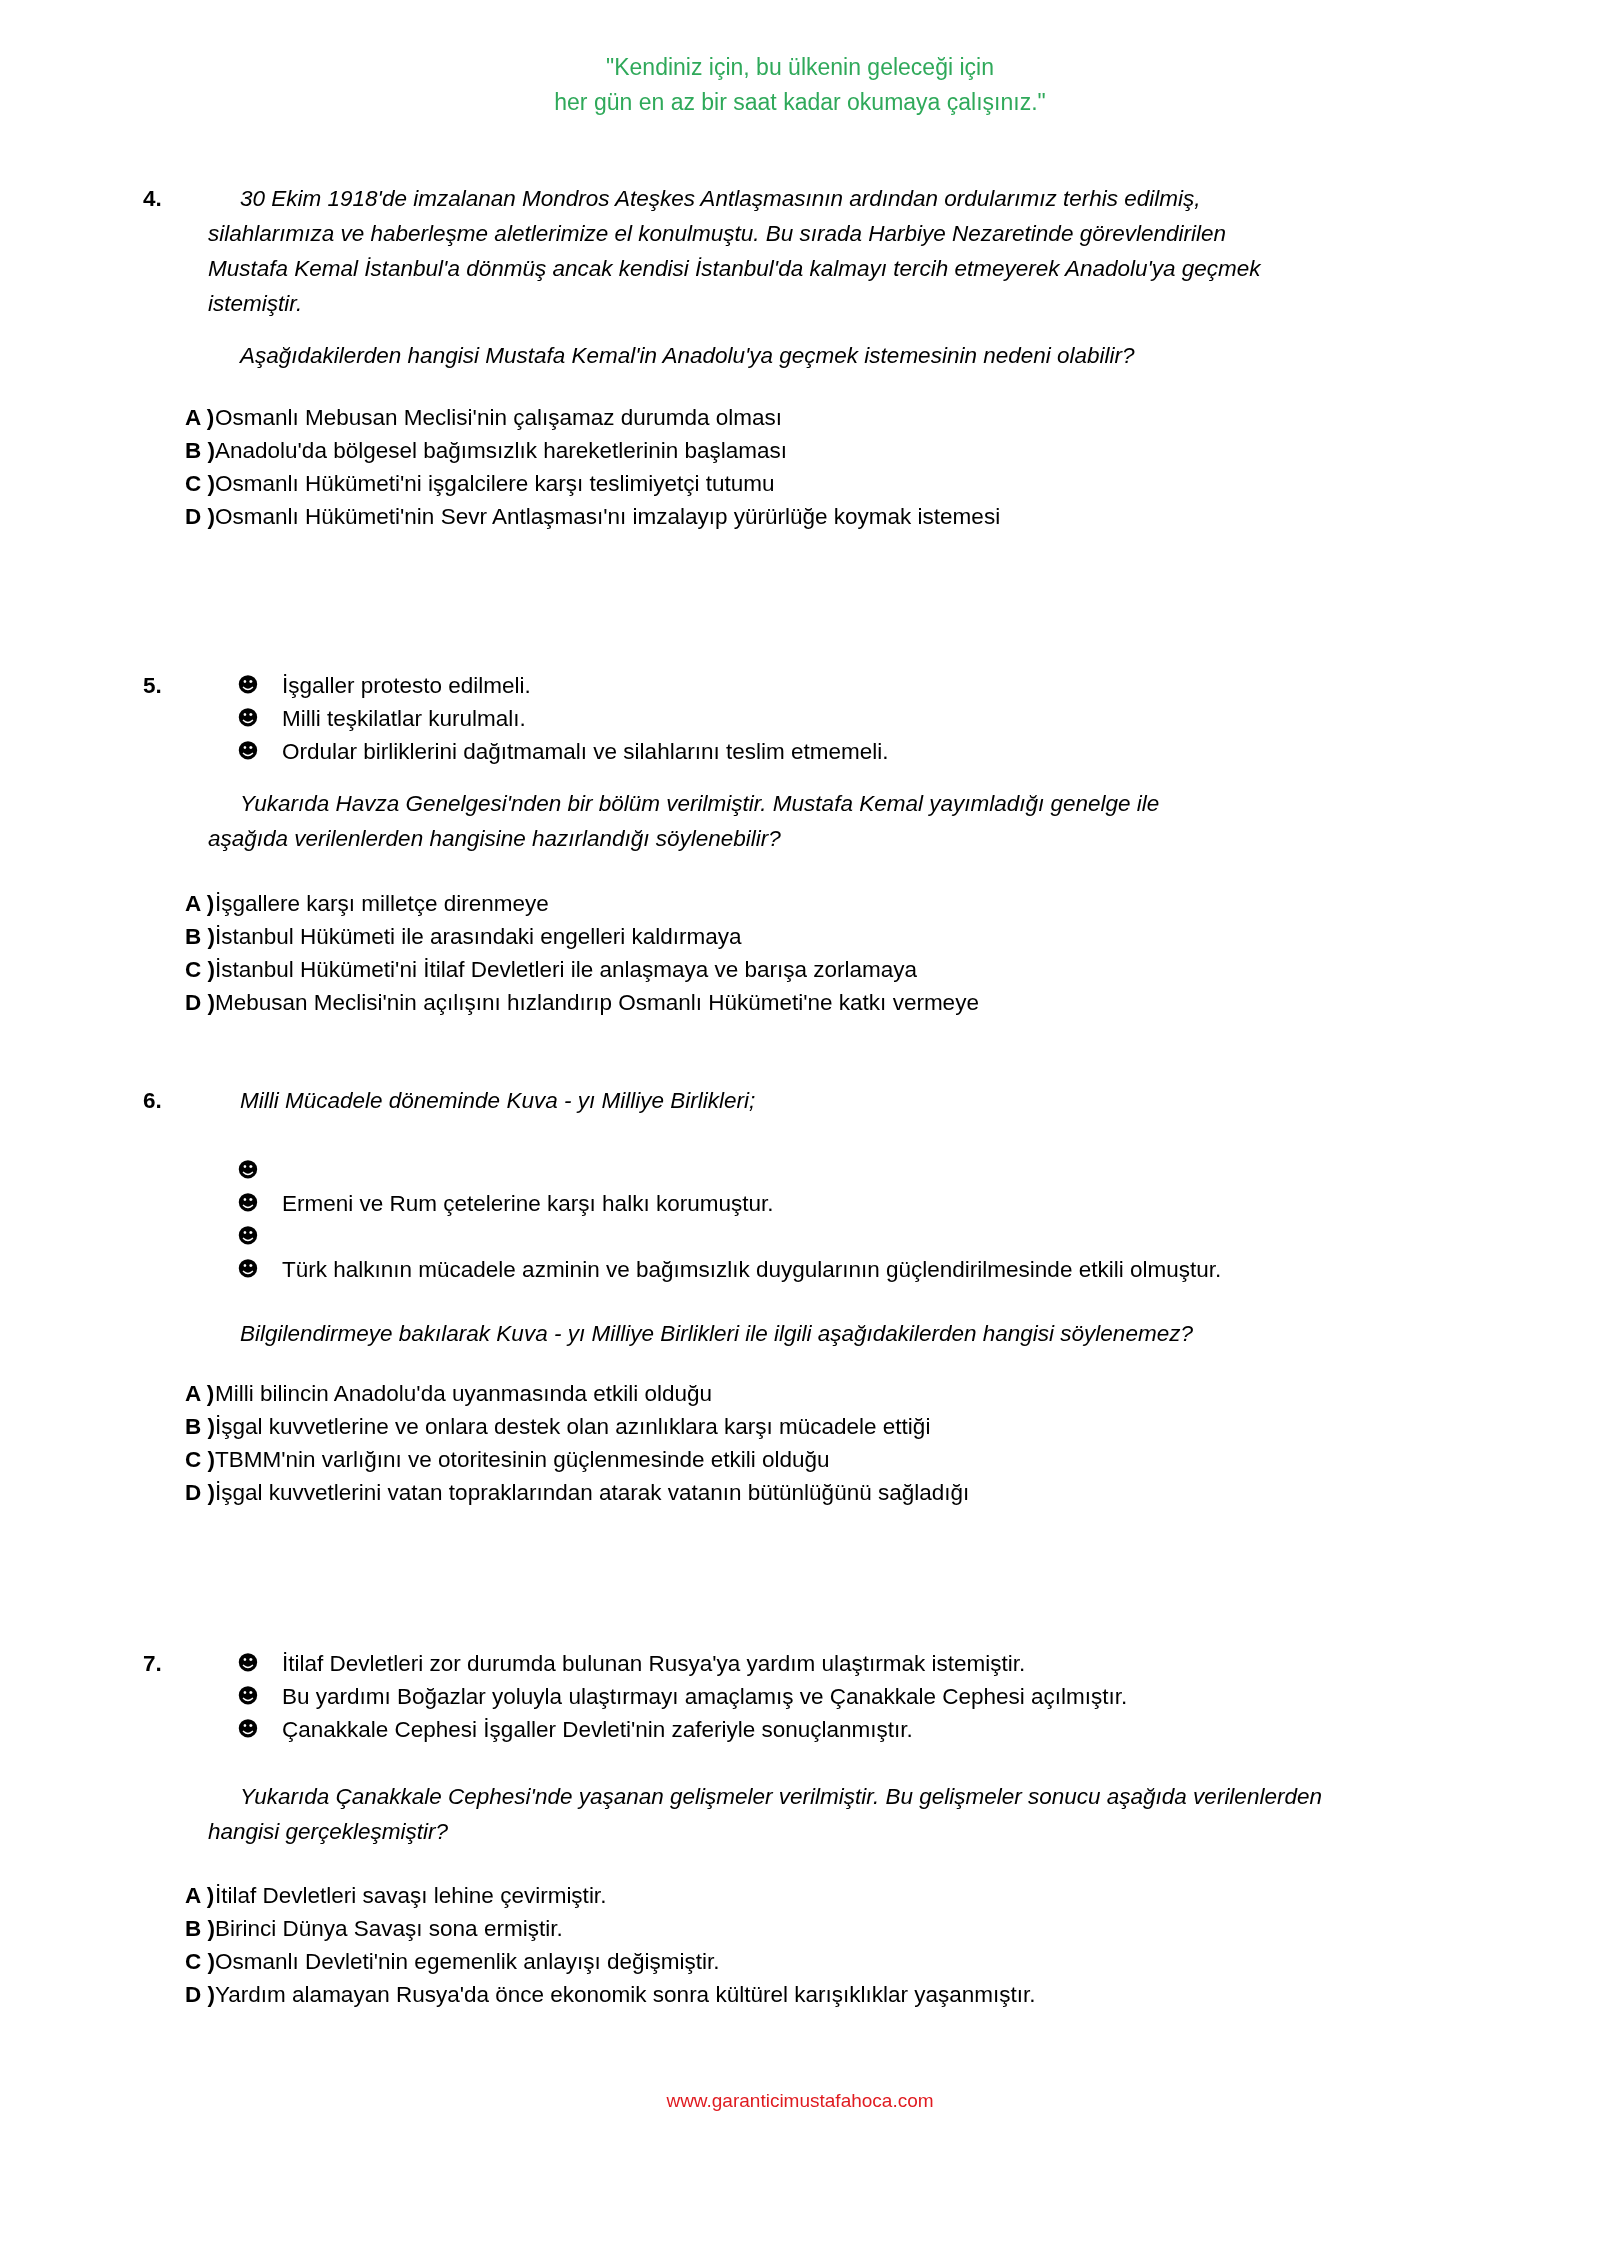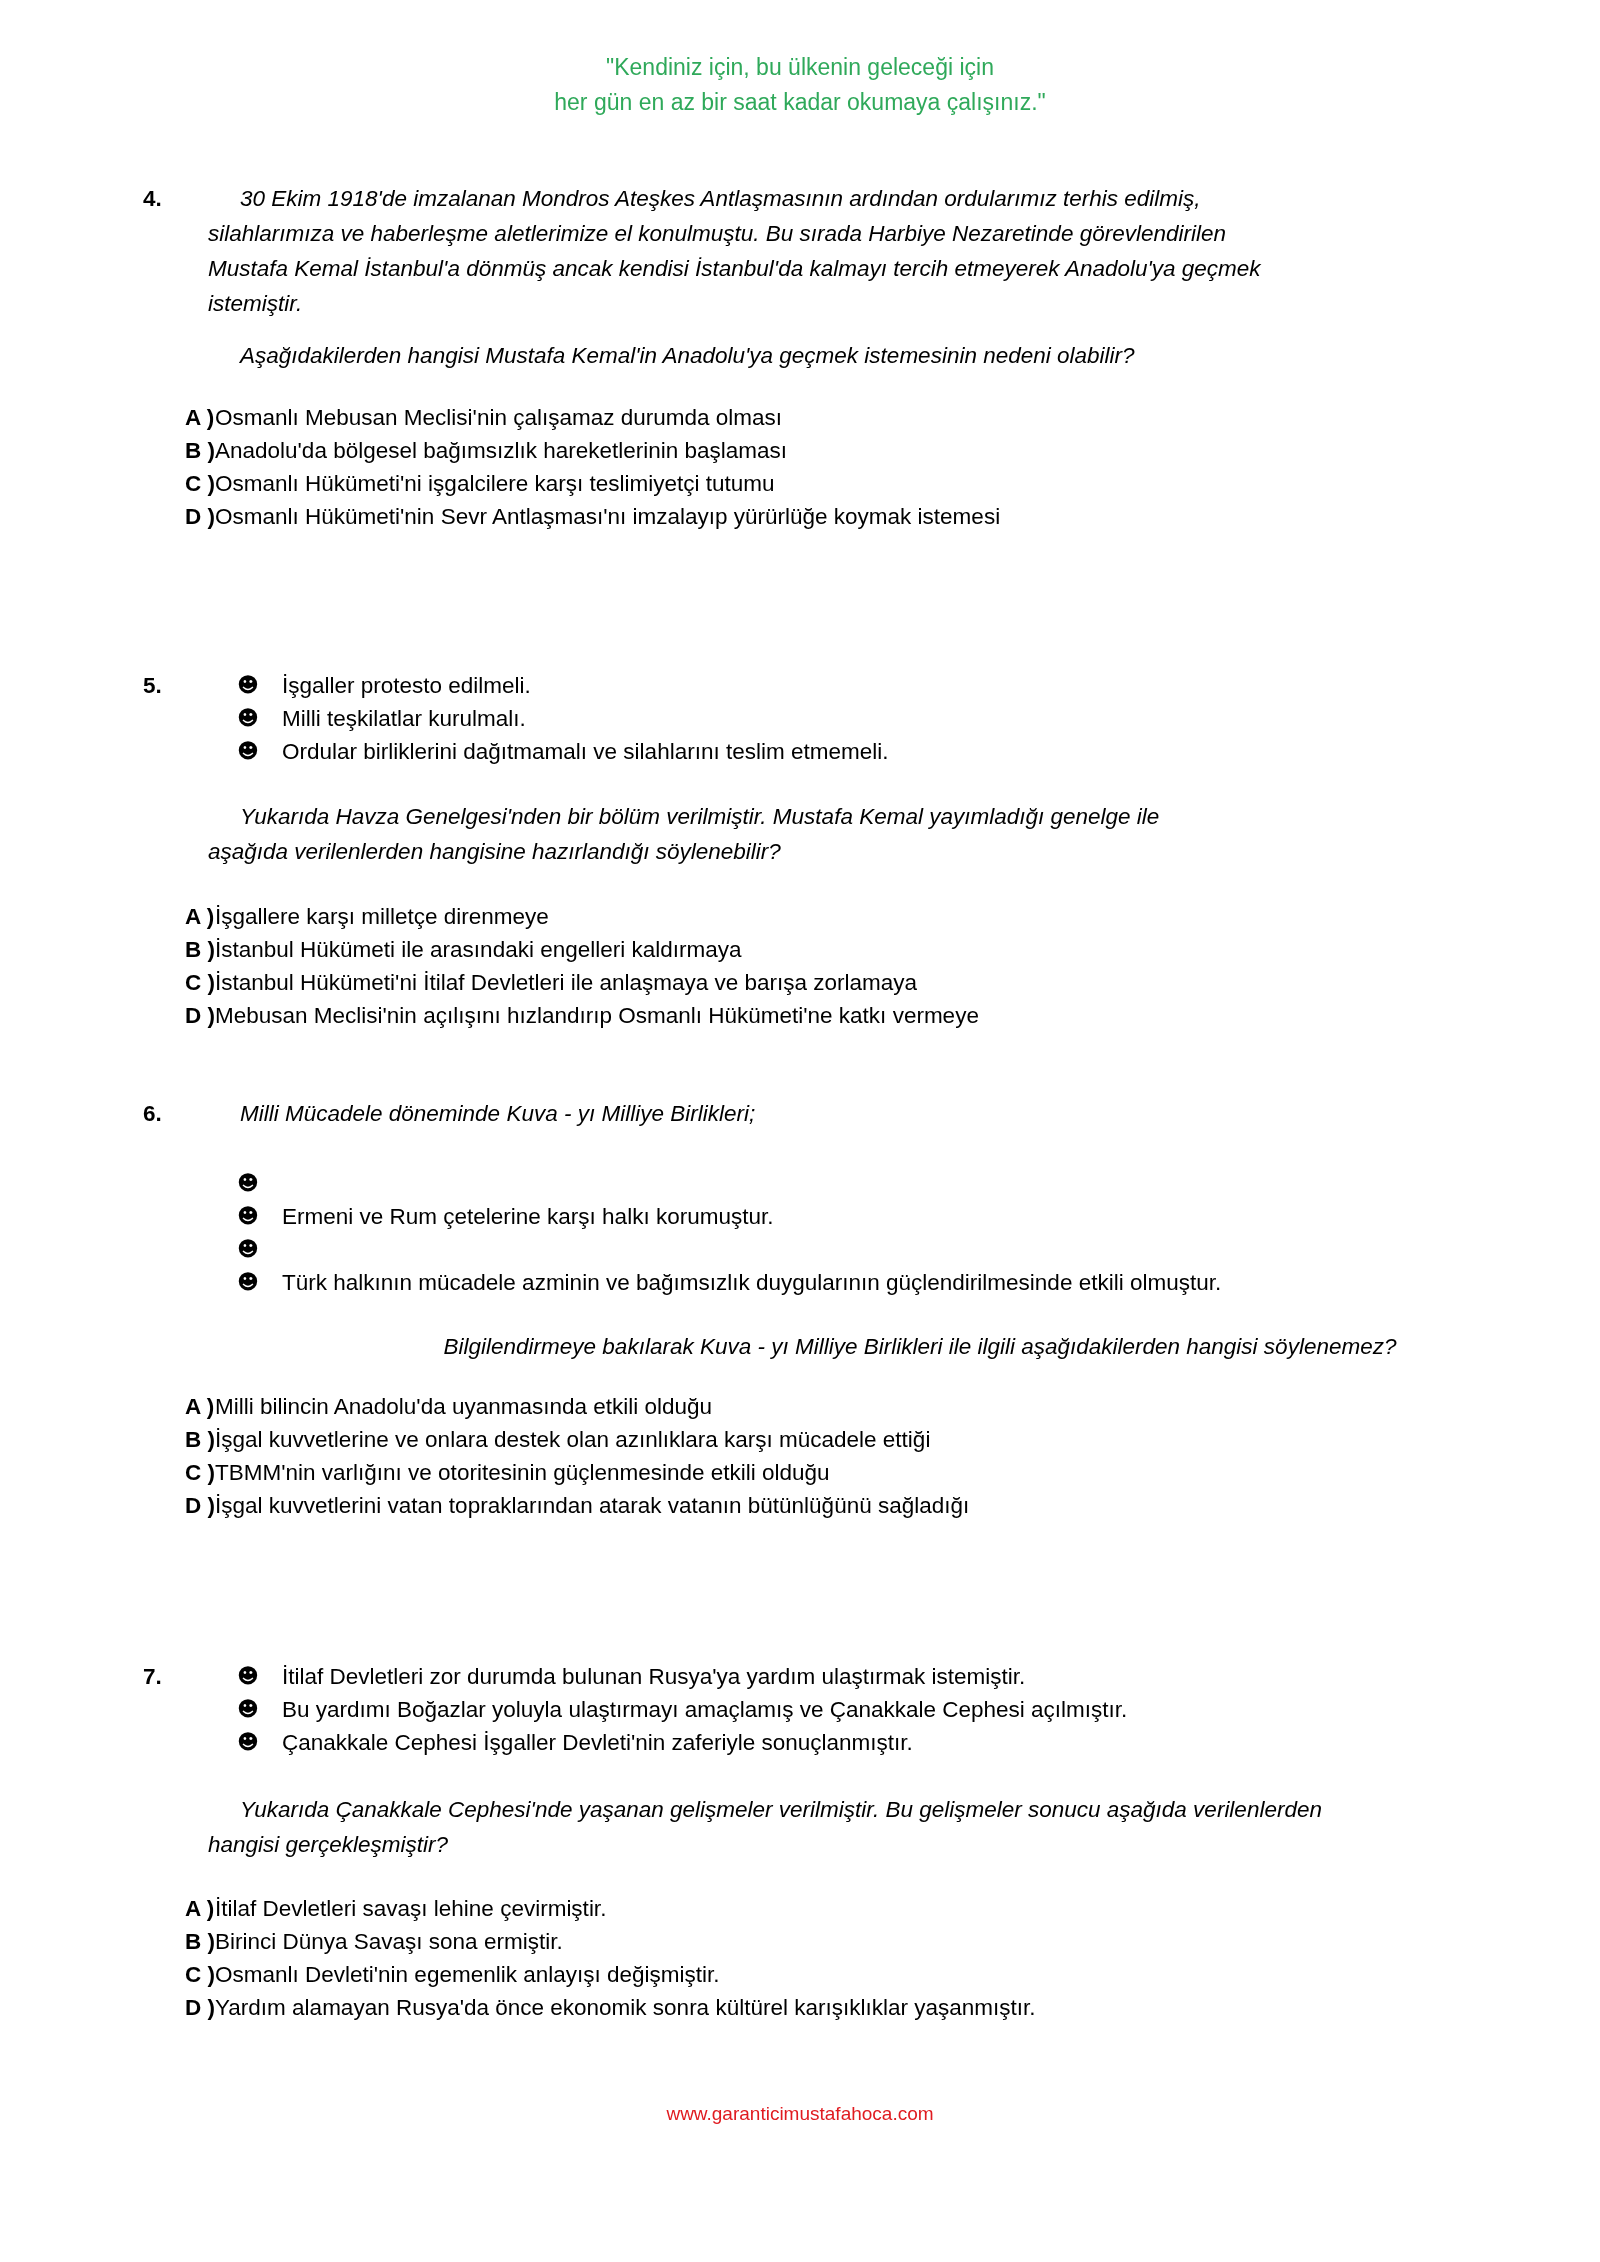--- a/index.html
+++ b/index.html
@@ -58,25 +58,25 @@
   .opt-letter{
     width:30px;
     font-weight:700;
     flex:0 0 auto;
   }
   
   .q4{margin-top:61px;}
   .q4 .prompt{margin-top:17px;}
   .q4 .options{margin-top:28px;}
   .q5{margin-top:136px;}
-  .q5 .para{margin-top:31px;}
+  .q5 .para{margin-top:18px;}
   .q5 .options{margin-top:31px;}
   .q6{margin-top:64px;}
   .q6 .bullets{margin-top:36px;}
-  .q6 .prompt{margin-top:30px;text-align:center;}
+  .q6 .prompt{margin-top:30px;}
   .q6 .options{margin-top:26px;}
   .q7{margin-top:138px;}
   .q7 .para{margin-top:33px;}
   .q7 .options{margin-top:30px;}
   .footer{
     margin-top:72px;
     text-align:center;
     line-height:35px;
     font-size:19px;
     color:var(--red,#E01B20);

